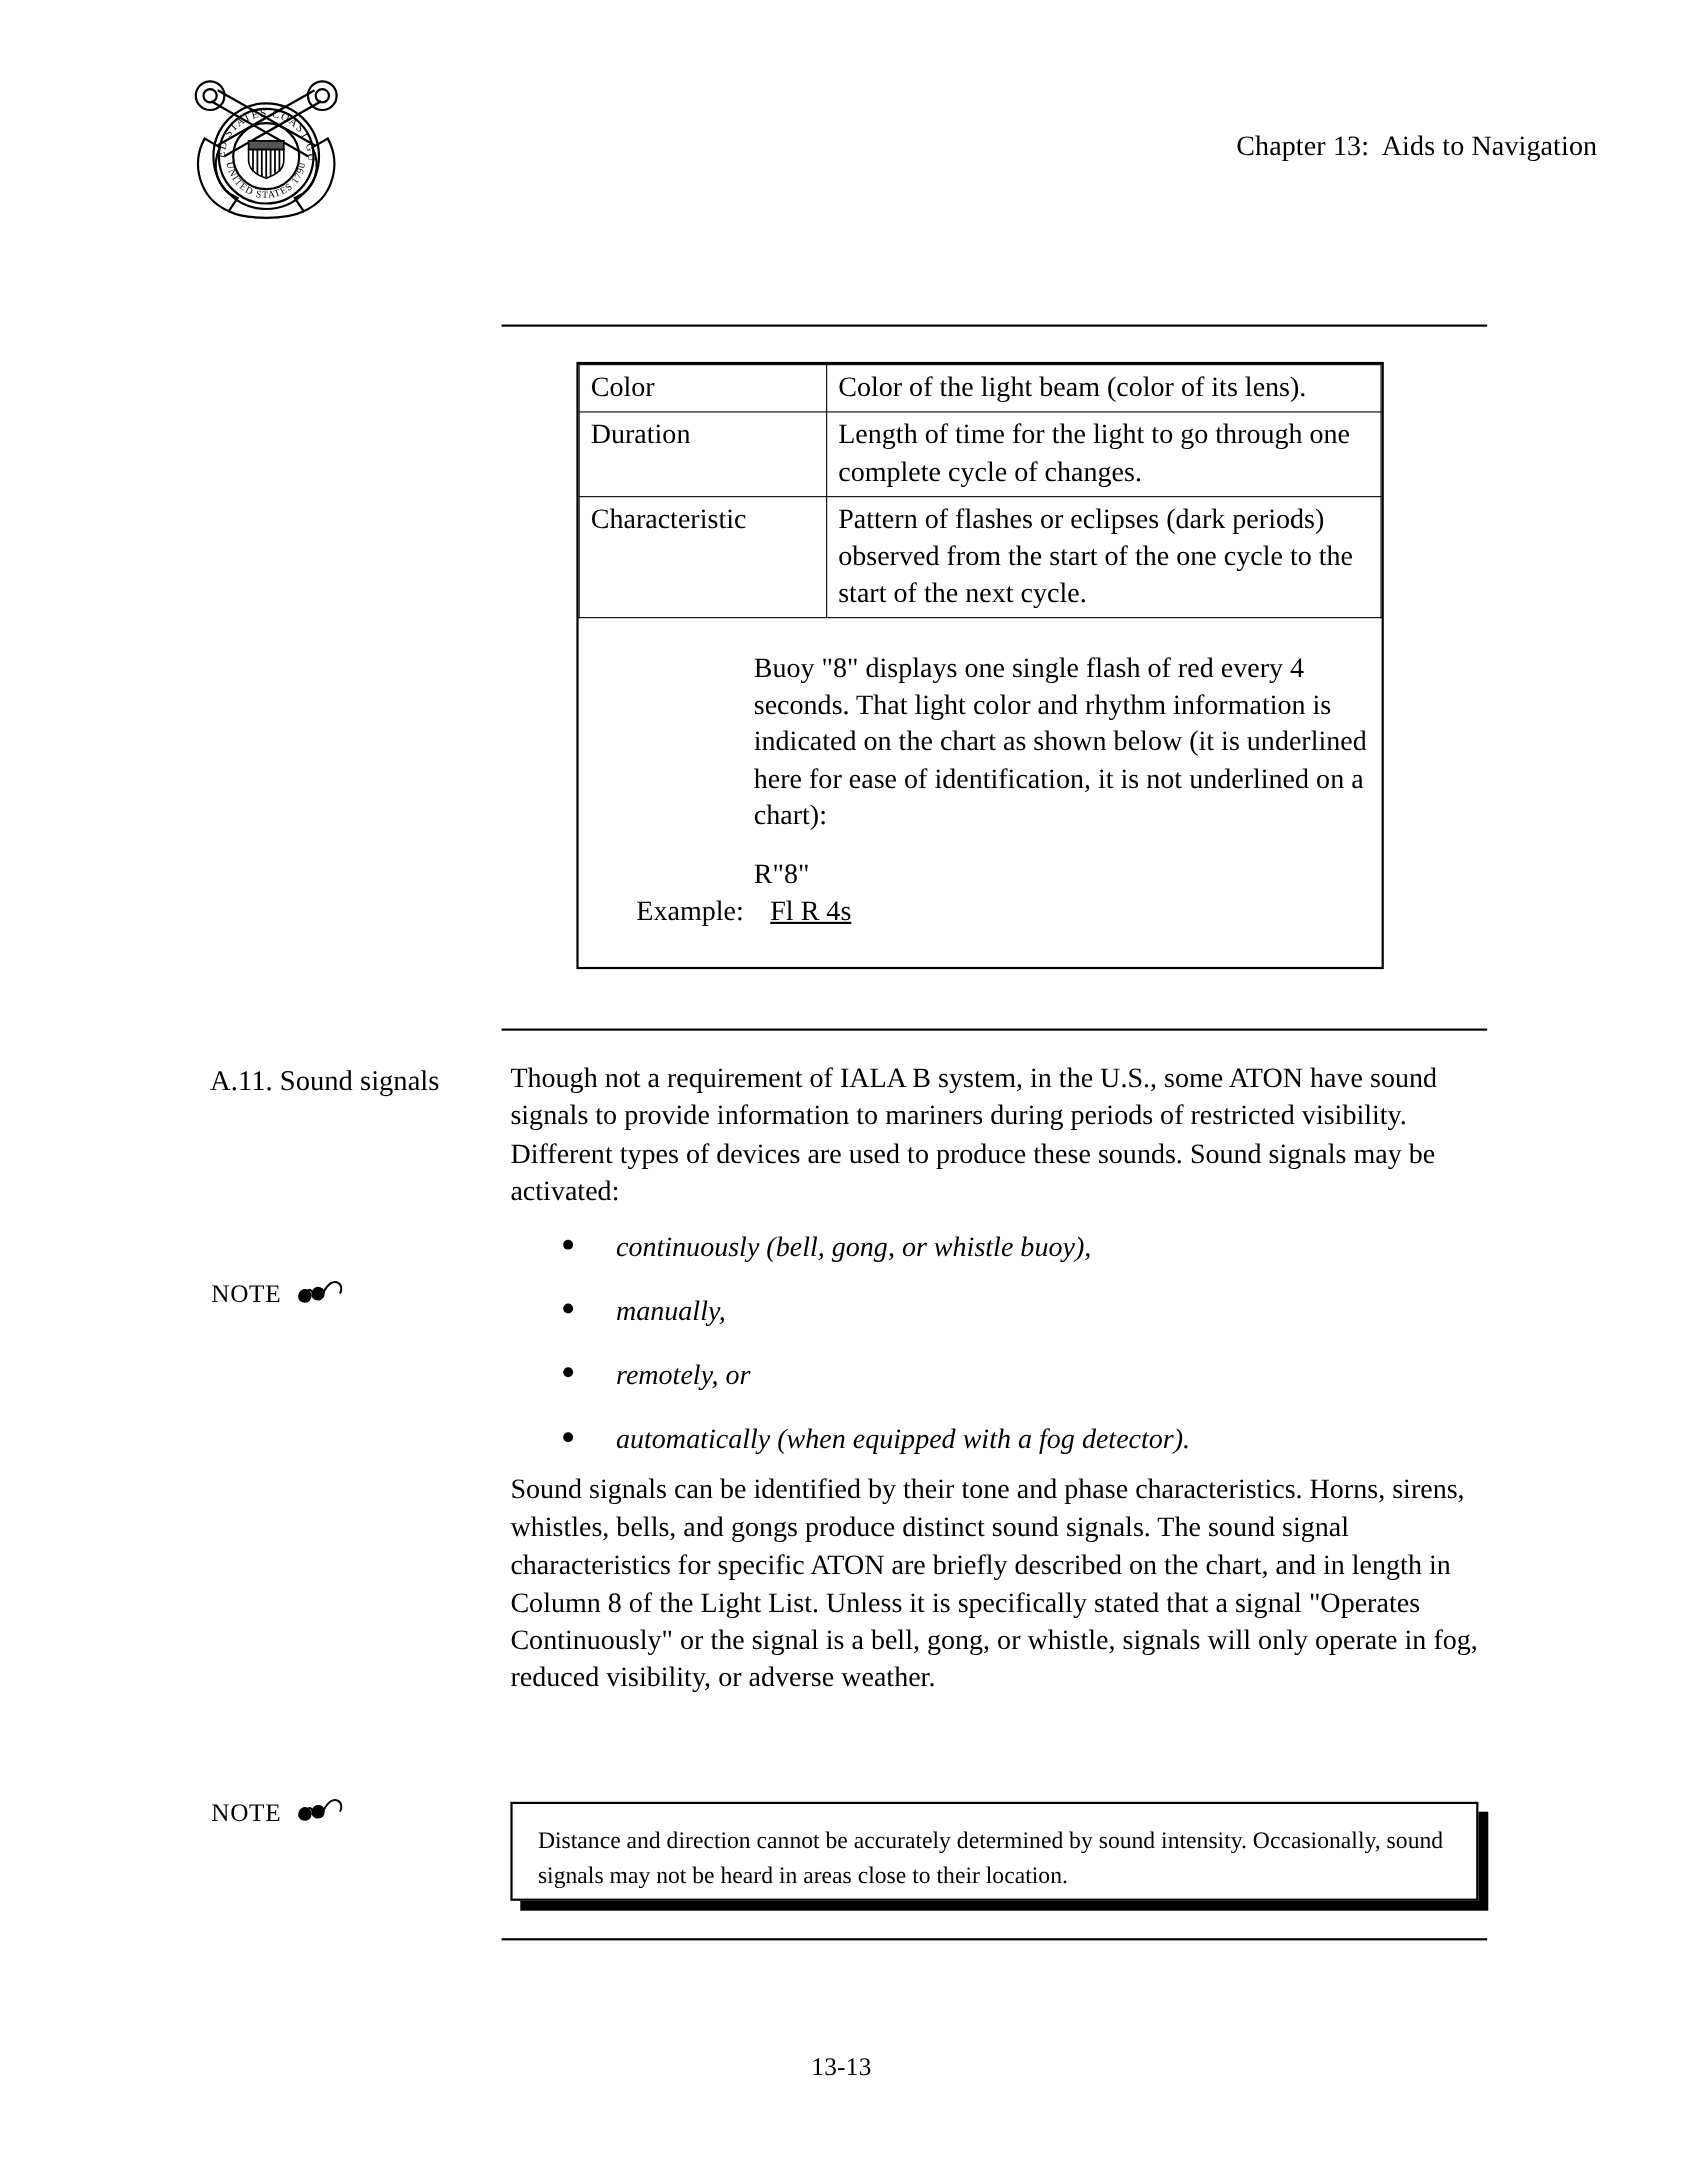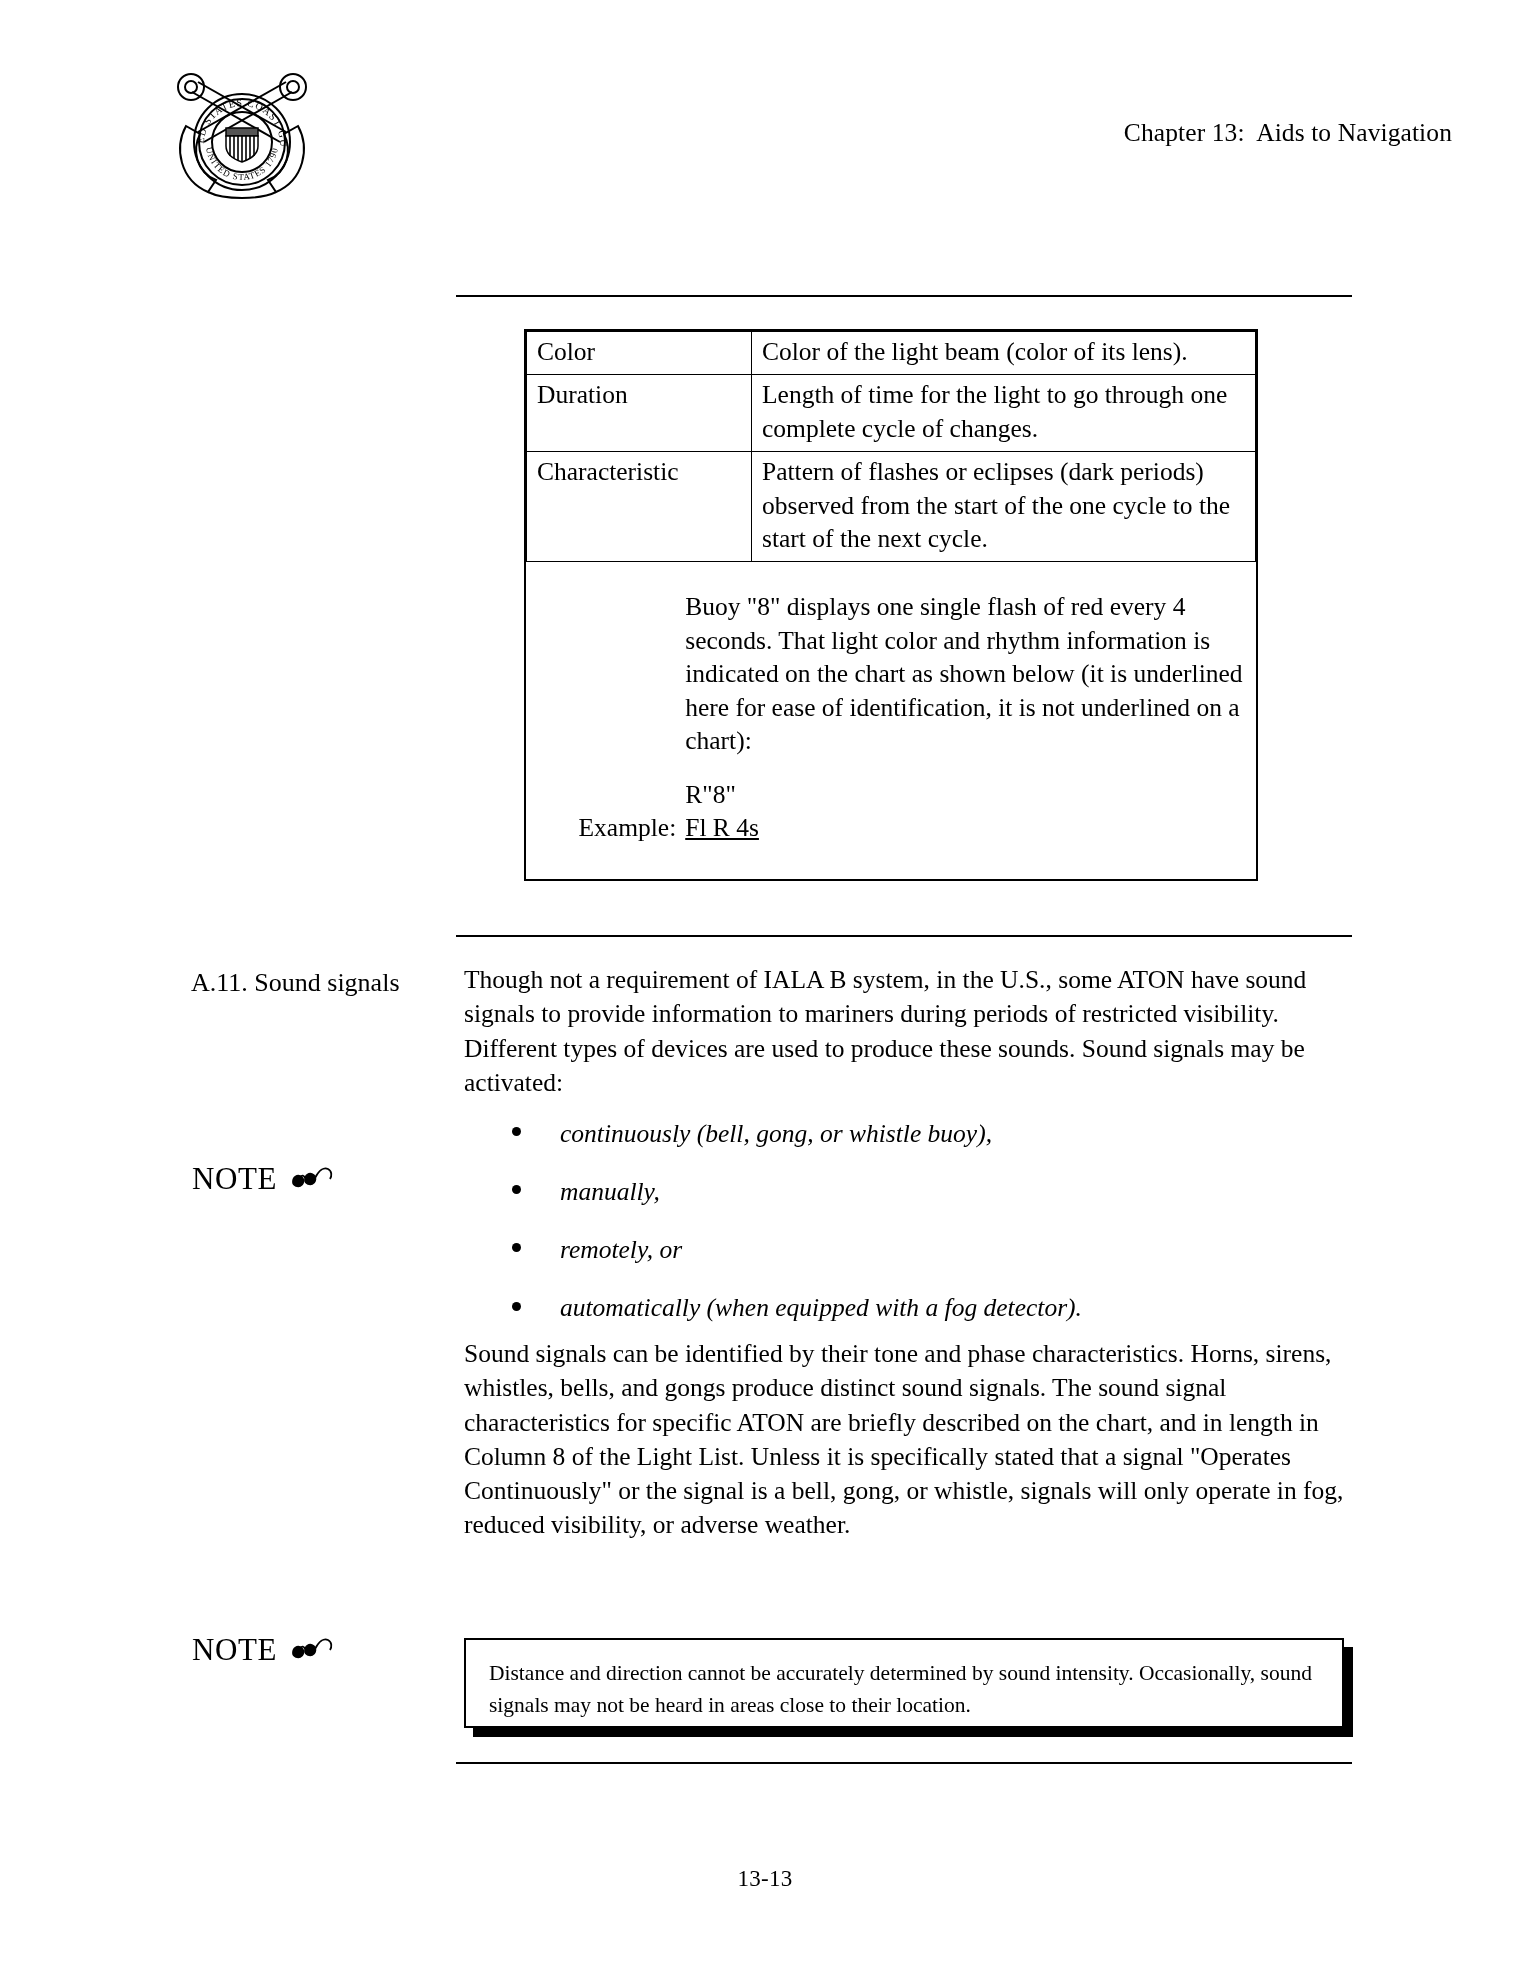--- a/index.html
+++ b/index.html
@@ -99,21 +99,21 @@
   .example-body {
     flex: 1 1 auto;
     font-size: 25.5px;
     line-height: 1.31;
   }
   .example-code {
     margin-top: 22px;
     font-size: 25.5px;
     line-height: 1.28;
   }
-  .example-code .underlined { text-decoration: underline; }
+  .example-code .underlined { text-decoration: underline; margin-left: 15px; }
 
   
   .section-label {
     position: absolute;
     left: 191px;
     top: 966px;
     width: 240px;
     font-size: 26px;
     line-height: 1.33;
   }
@@ -156,21 +156,21 @@
     border-radius: 50%;
     background: #000;
   }
 
   
   .note-label {
     position: absolute;
     display: flex;
     align-items: center;
     gap: 13px;
-    font-size: 31px;
+    font-size: 23px;
     line-height: 1;
     letter-spacing: 0.6px;
   }
   .note-label.note-1 { left: 192px; top: 1163px; }
   .note-label.note-2 { left: 192px; top: 1634px; }
   .glasses-icon { display: block; width: 46px; height: 26px; }
 
   
   .note-box {
     position: absolute;

